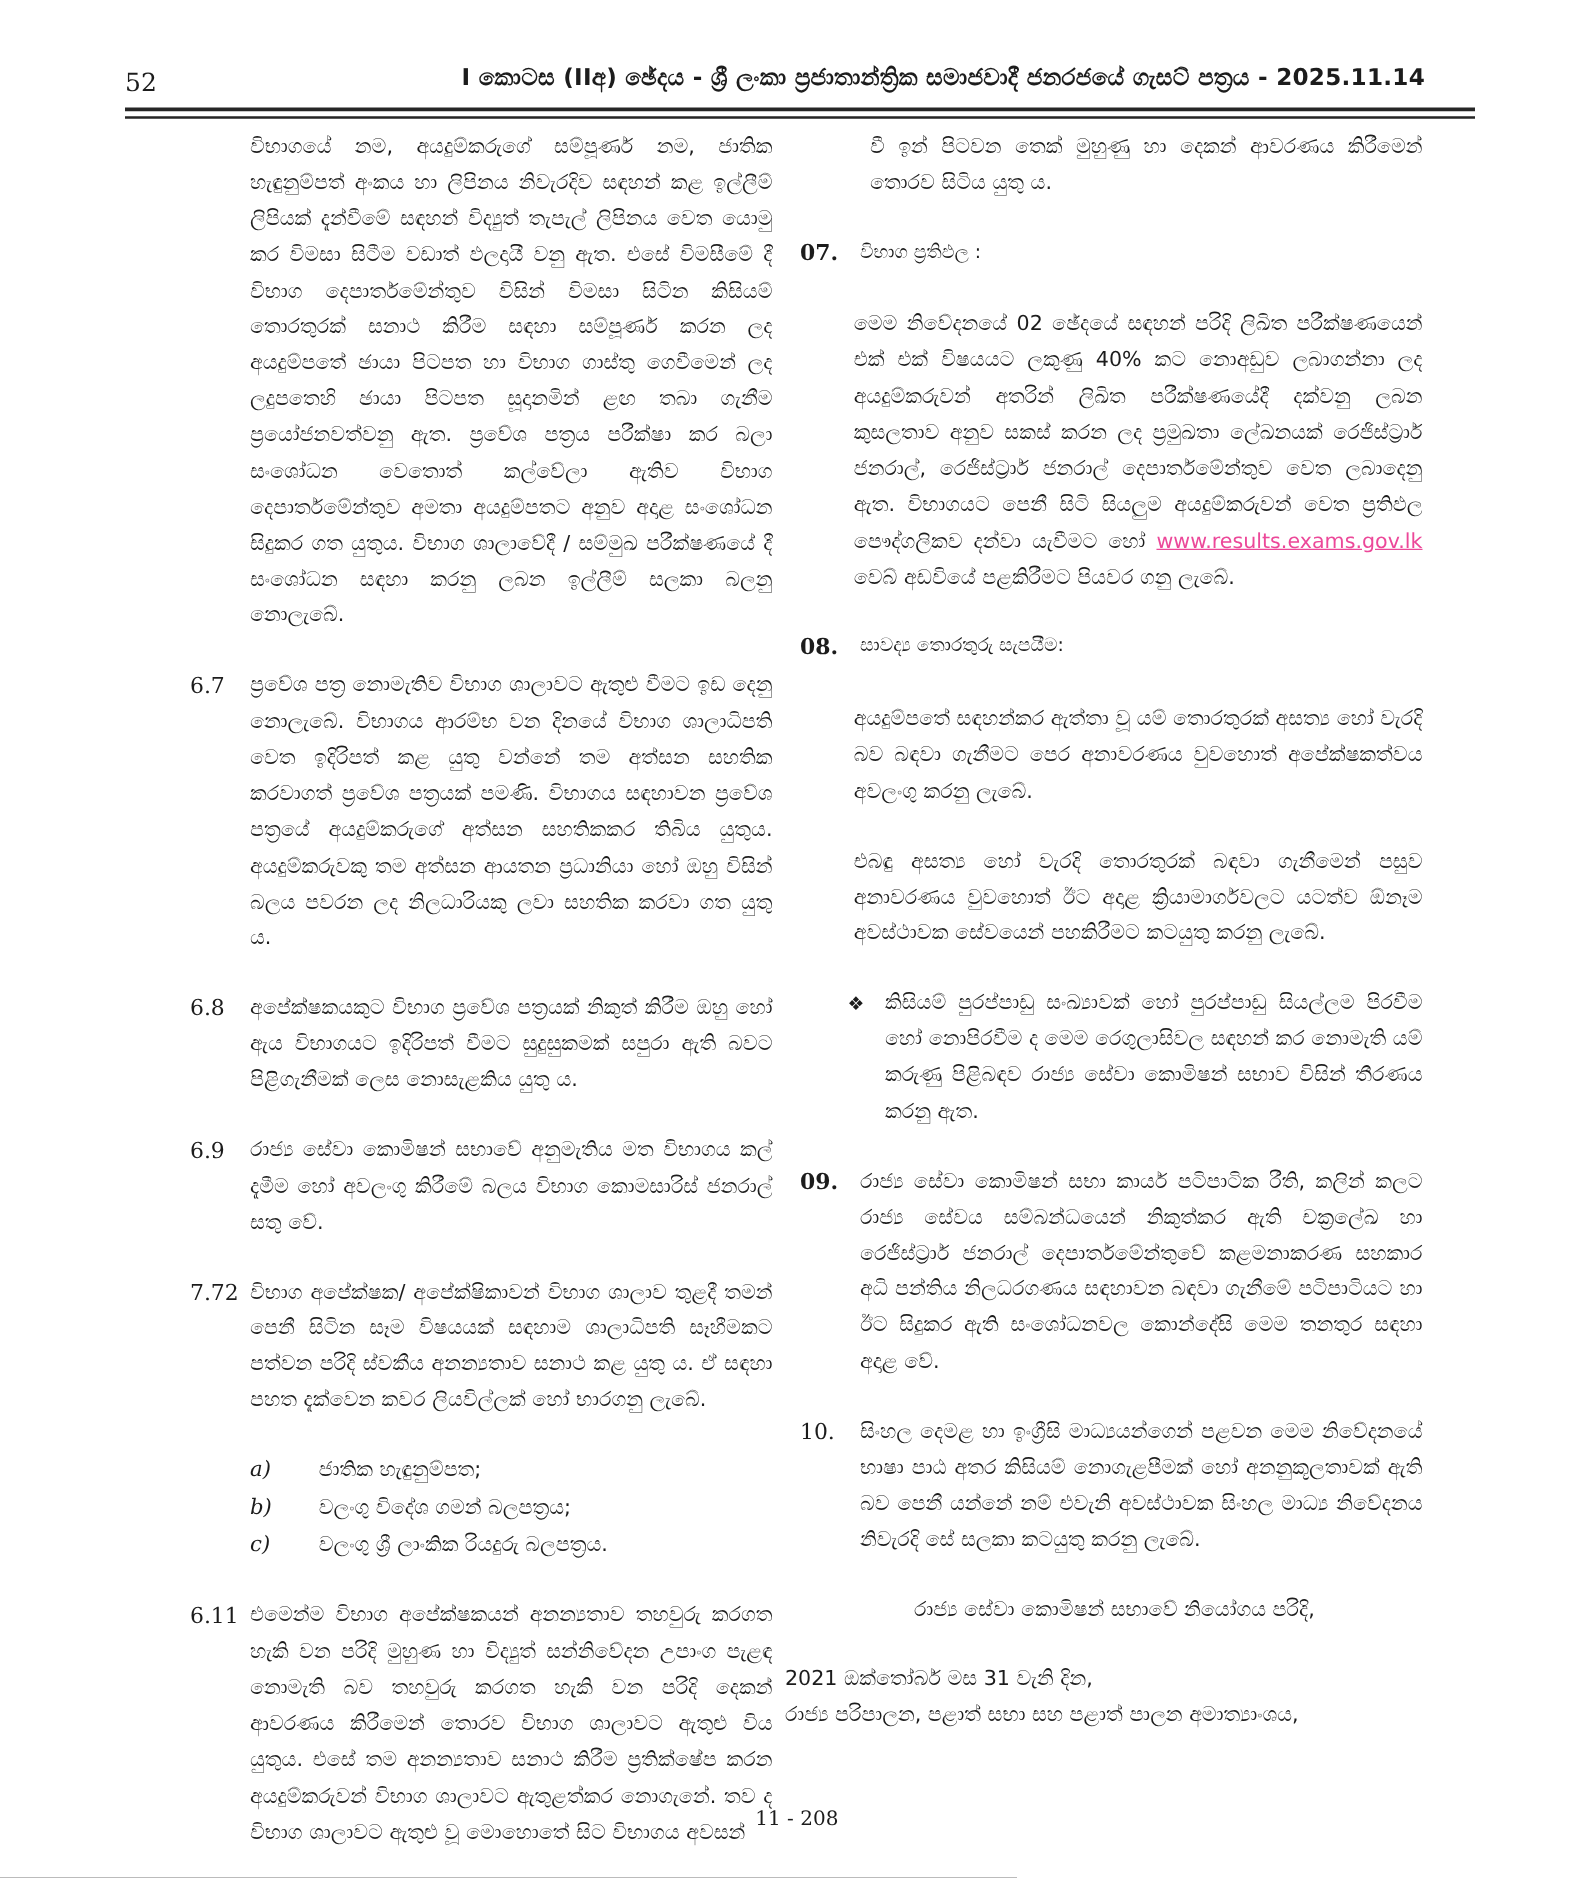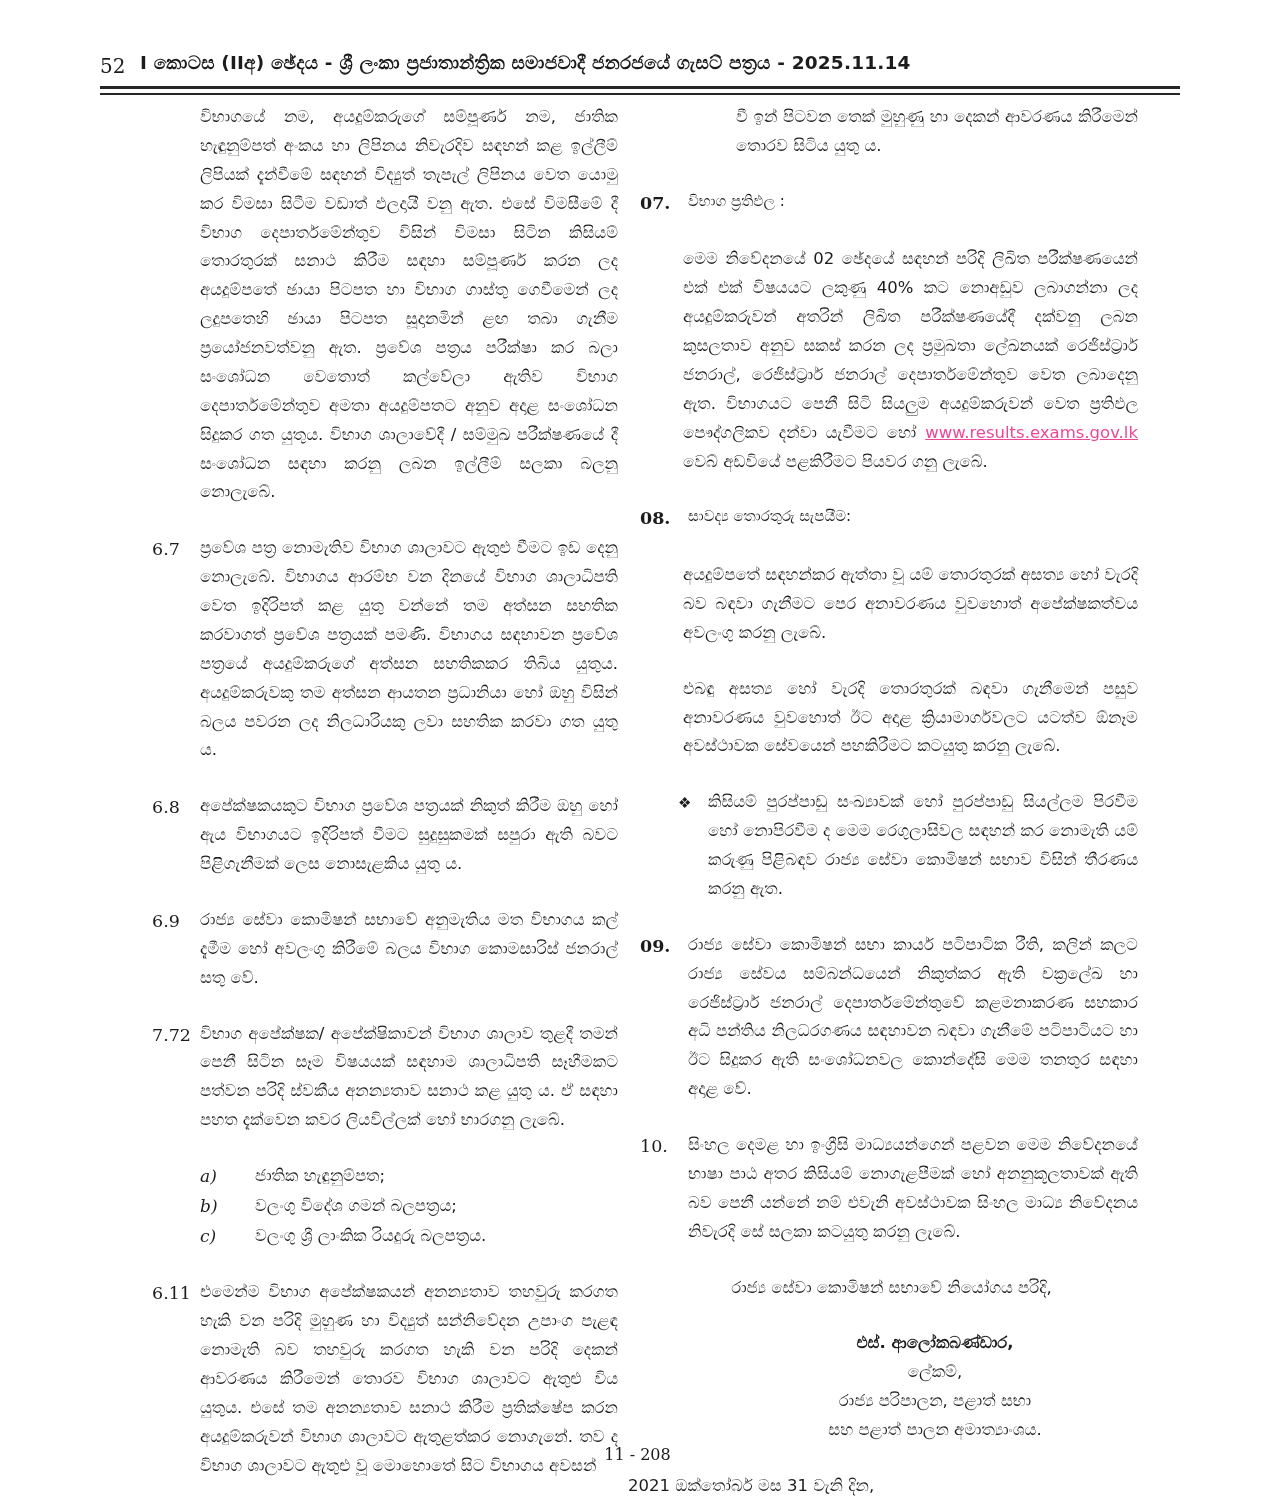--- a/index.html
+++ b/index.html
@@ -17,21 +17,21 @@
   .header{
     position:absolute;top:52px;left:100px;right:95px;
     height:32px;
   }
   .page-number{
     position:absolute;left:0;top:2px;
     font-size:20px;font-weight:normal;
     font-family:"DejaVu Serif","Liberation Serif",serif;
   }
   .header-title{
-    text-align:left;
+    text-align:right;
     font-size:18.5px;font-weight:bold;
     letter-spacing:.2px;
     padding:0 40px;
   }
   .header-rule{
     position:absolute;top:86px;left:100px;right:95px;
     border-top:3px solid #262626;
     border-bottom:2px solid #262626;
     height:4px;
   }
@@ -40,21 +40,21 @@
     position:absolute;top:103px;left:140px;right:140px;
     display:flex;gap:10px;
   }
   .col{font-size:16.5px;line-height:1.75;}
   .col-left{width:478px;flex:0 0 478px;}
   .col-right{width:510px;flex:0 0 510px;}
   p{margin:0 0 27px 0;}
   .justify{text-align:justify;}
   .indent-60{margin-left:60px;}
   .indent-55{margin-left:55px;}
-  .indent-72{margin-left:108px;}
+  .indent-72{margin-left:68px;}
   .section{display:flex;margin-bottom:27px;}
   .section .num{
     flex:0 0 60px;box-sizing:border-box;padding-left:12px;
     font-family:"DejaVu Serif","Liberation Serif",serif;
     font-size:17.5px;
   }
   .section .num.bold{font-weight:bold;}
   .section .body{flex:1;}
   .section .body p:last-child{margin-bottom:0;}
   .section-heading{font-weight:normal;font-size:15px;margin:0;}
@@ -188,26 +188,20 @@
 
       <div class="section">
         <span class="num">10.</span>
         <div class="body">
             <p class="justify">සිංහල දෙමළ හා ඉංග්‍රීසි මාධ්‍යයන්ගෙන් පළවන මෙම නිවේදනයේ භාෂා පාඨ අතර කිසියම් නොගැළපීමක් හෝ අනනුකූලතාවක් ඇති බව පෙනී යන්නේ නම් එවැනි අවස්ථාවක සිංහල මාධ්‍ය නිවේදනය නිවැරදි සේ සලකා කටයුතු කරනු ලැබේ.</p>
           </div>
       </div>
 
       <p class="by-order">රාජ්‍ය සේවා කොමිෂන් සභාවේ නියෝගය පරිදි,</p>
 
-      <div class="signature">
-        <div class="name">එස්. ආලෝකබණ්ඩාර,</div>
-        <div>ලේකම්,</div>
-        <div>රාජ්‍ය පරිපාලන, පළාත් සභා</div>
-        <div>සහ පළාත් පාලන අමාත්‍යාංශය.</div>
-      </div>
 
       <div class="date-block">
         <div>2021 ඔක්තෝබර් මස 31 වැනි දින,</div>
         <div>රාජ්‍ය පරිපාලන, පළාත් සභා සහ පළාත් පාලන අමාත්‍යාංශය,</div>
 
       </div>
 
     </div>
   </div>
 

